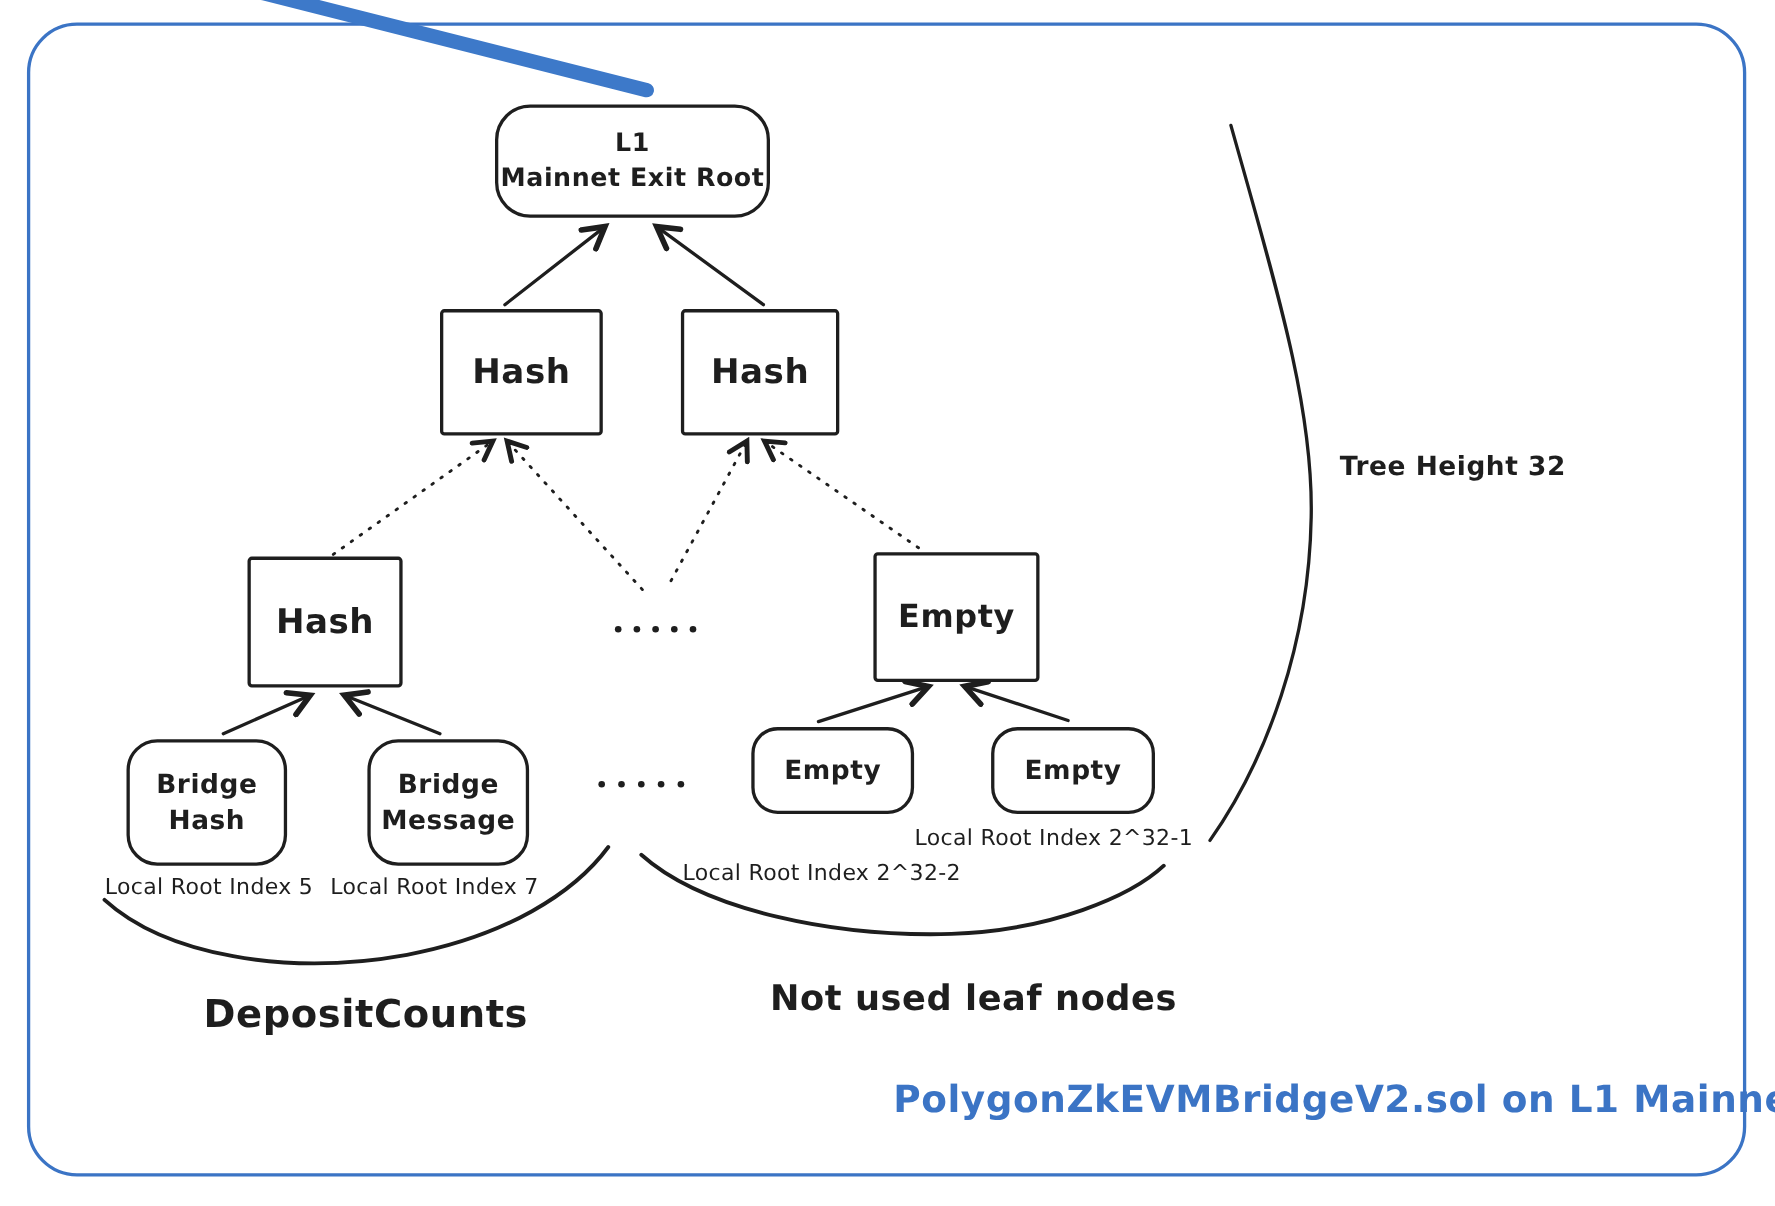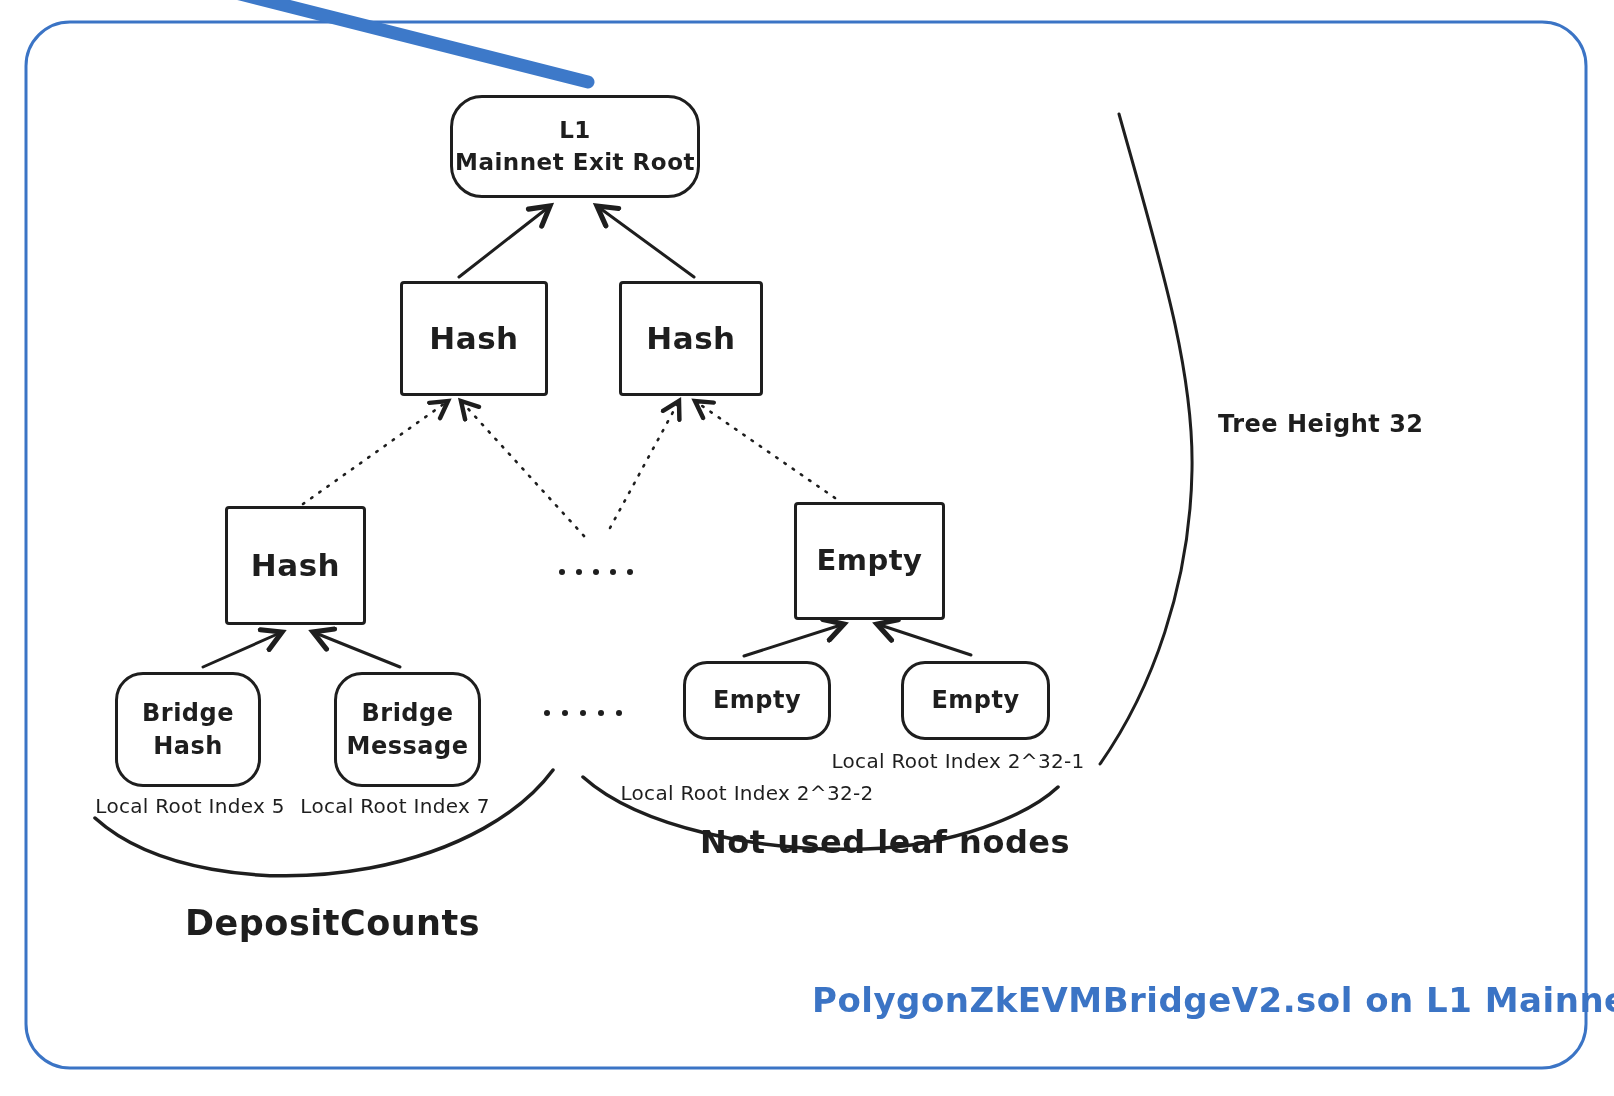--- a/index.html
+++ b/index.html
@@ -105,16 +105,16 @@
     <div class="ln">Empty</div>
   </div>
 
   <div class="lbl" style="left:60px;top:794px;width:260px;">Local Root Index 5</div>
   <div class="lbl" style="left:265px;top:794px;width:260px;">Local Root Index 7</div>
   <div class="lbl" style="left:607px;top:749px;width:280px;margin-top:32px;">Local Root Index 2^32-2</div>
   <div class="lbl" style="left:818px;top:749px;width:280px;">Local Root Index 2^32-1</div>
 
   <div class="caption" style="left:1218px;top:410px;font-size:24px;">Tree Height 32</div>
   <div class="caption" style="left:185px;top:903px;width:300px;text-align:left;font-size:35px;">DepositCounts</div>
-  <div class="caption" style="left:700px;top:823px;width:360px;text-align:right;font-size:32px;">Not used leaf nodes</div>
+  <div class="caption" style="left:700px;top:888px;width:360px;text-align:right;font-size:32px;">Not used leaf nodes</div>
   <div class="caption" style="left:812px;top:980px;font-size:34px;color:#3b74c5;">PolygonZkEVMBridgeV2.sol on L1 Mainnet</div>
 
 </div>
 
 </body></html>

